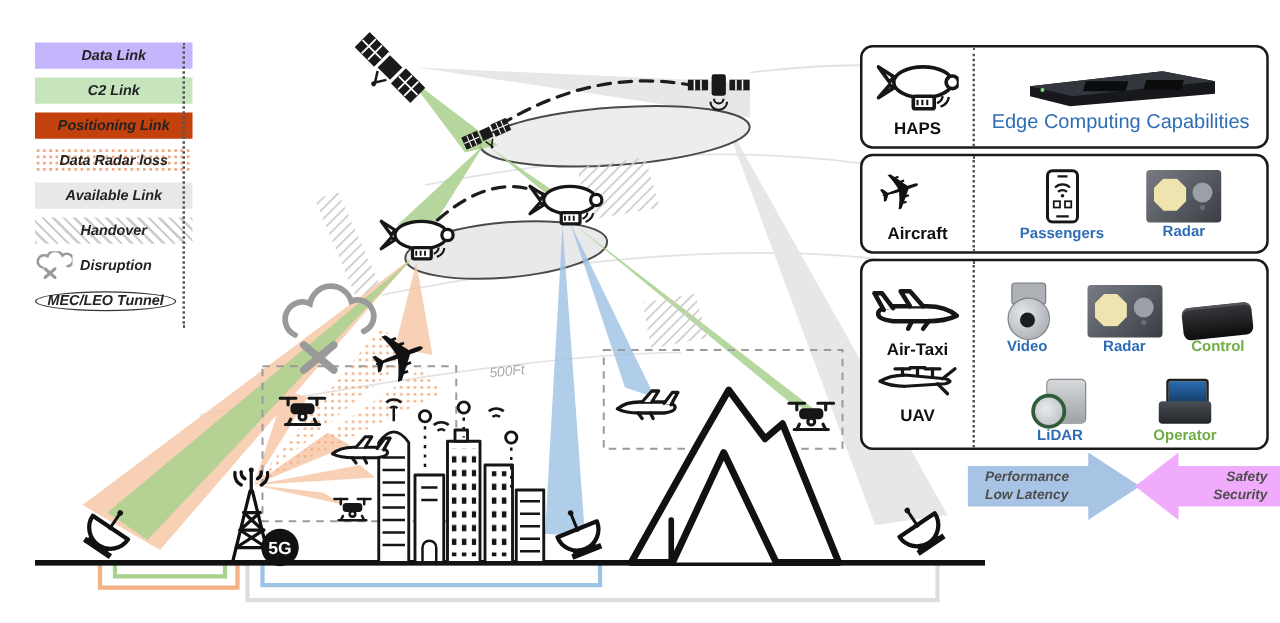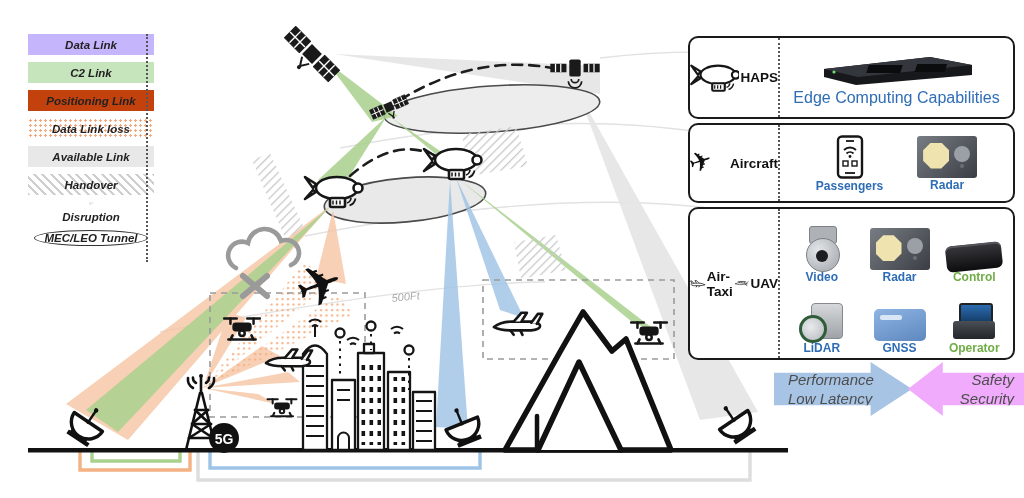--- a/index.html
+++ b/index.html
@@ -9,29 +9,29 @@
   
   .legend{position:absolute;left:28px;top:34px;width:126px;z-index:5;}
   .lg-row{height:21px;margin-bottom:7px;display:flex;align-items:center;justify-content:center;
           font-style:italic;font-weight:600;font-size:11.5px;color:#222;}
   .sw-salmon{background:#c4b5fd;}
   .sw-green{background:#C6E5BC;}
   .sw-blue{background:#c2410c;}
   .sw-stipple{background-color:#fff;background-image:radial-gradient(#F2A97E 1.1px,transparent 1.2px);background-size:5px 5px;}
   .sw-gray{background:#E8E8E8;}
   .sw-hatch{background:repeating-linear-gradient(45deg,#cfcfcf 0 2px,#ffffff 2px 6px);}
-  .lg-plain{justify-content:flex-start;gap:6px;flex-direction:column;}
+  .lg-plain{justify-content:flex-start;gap:6px;}
   .tunnel{border:1.6px solid #333;border-radius:50%;padding:1px 9px;}
   .lg-sep{position:absolute;left:146px;top:34px;height:228px;border-left:2px dotted #555;z-index:5;}
 
   
   .panel{position:absolute;left:688px;width:327px;background:#fff;border:2.5px solid #1a1a1a;
          border-radius:10px;display:flex;z-index:5;box-sizing:border-box;}
   .p1{top:36px;height:83px;} .p2{top:123px;height:80px;} .p3{top:207px;height:153px;}
-  .panel-left{width:88px;border-right:2px dotted #555;display:flex;
+  .panel-left{width:88px;border-right:2px dotted #555;display:flex;flex-direction:column;
               align-items:center;justify-content:center;gap:1px;}
   .panel-left .plabel{font-weight:bold;font-size:13.5px;color:#111;}
   .panel-right{flex:1;display:flex;align-items:center;justify-content:space-evenly;flex-wrap:wrap;padding:2px 2px;}
   .pr-item{display:flex;flex-direction:column;align-items:center;justify-content:flex-end;gap:1px;}
   .pr-label{font-weight:bold;font-size:12px;line-height:1;}
   .txt-blue{color:#2E6DB5;} .txt-green{color:#70AD47;}
   .cap-col{display:flex;flex-direction:column;align-items:center;justify-content:center;gap:2px;width:100%;}
   .cap-label{font-weight:normal;font-size:16px;color:#2E6DB5;text-align:center;}
 
   
@@ -58,21 +58,21 @@
       background:radial-gradient(circle at 40% 40%,#e8eaec,#b6b9bd);border:3px solid #2F5D3A;}
   .ph-gnss{width:52px;height:32px;background:linear-gradient(160deg,#8FB4E3,#5d88bf);border-radius:5px;position:relative;margin-top:6px;}
   .ph-gnss:before{content:"";position:absolute;left:6px;top:6px;width:22px;height:5px;background:#d9e6f5;border-radius:2px;}
   .ph-operator{width:46px;height:38px;position:relative;}
   .ph-operator .oscr{position:absolute;left:8px;top:0;width:30px;height:18px;background:linear-gradient(#2b6cb0,#123a63);border-radius:3px;border:2px solid #222;}
   .ph-operator .obase{position:absolute;left:2px;top:18px;width:42px;height:18px;background:linear-gradient(#4a4f55,#232629);border-radius:3px;}
   .ph-server{width:170px;height:38px;position:relative;}
 
   
   .arrow{position:absolute;z-index:5;display:flex;align-items:center;
-         font-style:italic;font-weight:400;font-size:15px;color:#4d4d4d;line-height:1.3;}
+         font-style:italic;font-weight:700;font-size:11px;color:#4d4d4d;line-height:1.3;}
   .arrow-blue{left:774px;top:362px;width:138px;height:54px;background:#A8C4E5;
       clip-path:polygon(0 20%,70% 20%,70% 0,100% 50%,70% 100%,70% 80%,0 80%);
       padding-left:14px;box-sizing:border-box;}
   .arrow-green{left:908px;top:362px;width:116px;height:54px;background:#f0abfc;
       clip-path:polygon(100% 20%,30% 20%,30% 0,0 50%,30% 100%,30% 80%,100% 80%);
       justify-content:flex-end;text-align:right;padding-right:10px;box-sizing:border-box;}
 </style>
 </head>
 <body>
 
@@ -293,21 +293,21 @@
     <div class="lg-row sw-salmon">
         <span>Data Link</span>
       </div>
     <div class="lg-row sw-green">
         <span>C2 Link</span>
       </div>
     <div class="lg-row sw-blue">
         <span>Positioning Link</span>
       </div>
     <div class="lg-row sw-stipple">
-        <span>Data Link loss</span>
+        <span>Data Radar loss</span>
       </div>
     <div class="lg-row sw-gray">
         <span>Available Link</span>
       </div>
     <div class="lg-row sw-hatch">
         <span>Handover</span>
       </div>
     <div class="lg-row lg-plain">
       <svg width="30" height="24" viewBox="0 0 30 24">
         <path d="M6,13 A5,5 0 1 1 10,4 A6.5,6.5 0 0 1 22,3.5 A5,5 0 1 1 26,12" stroke="#9a9a9a" stroke-width="2" fill="none" stroke-linecap="round"></path>
@@ -402,24 +402,20 @@
         <div class="ph-control"></div>
         <span class="pr-label txt-green">Control</span>
       </div>
       <div class="pr-item" style="width:74px;height:66px;">
         <div class="ph-lidar">
             <div class="lbody"></div>
             <div class="lcyl"></div>
           </div>
         <span class="pr-label txt-blue">LiDAR</span>
       </div>
-      <div class="pr-item" style="width:76px;height:66px;">
-        <div class="ph-gnss"></div>
-        <span class="pr-label txt-blue">GNSS</span>
-      </div>
       <div class="pr-item" style="width:68px;height:66px;">
         <div class="ph-operator">
             <div class="oscr"></div>
             <div class="obase"></div>
           </div>
         <span class="pr-label txt-green">Operator</span>
       </div>
     </div>
   </div>
 

